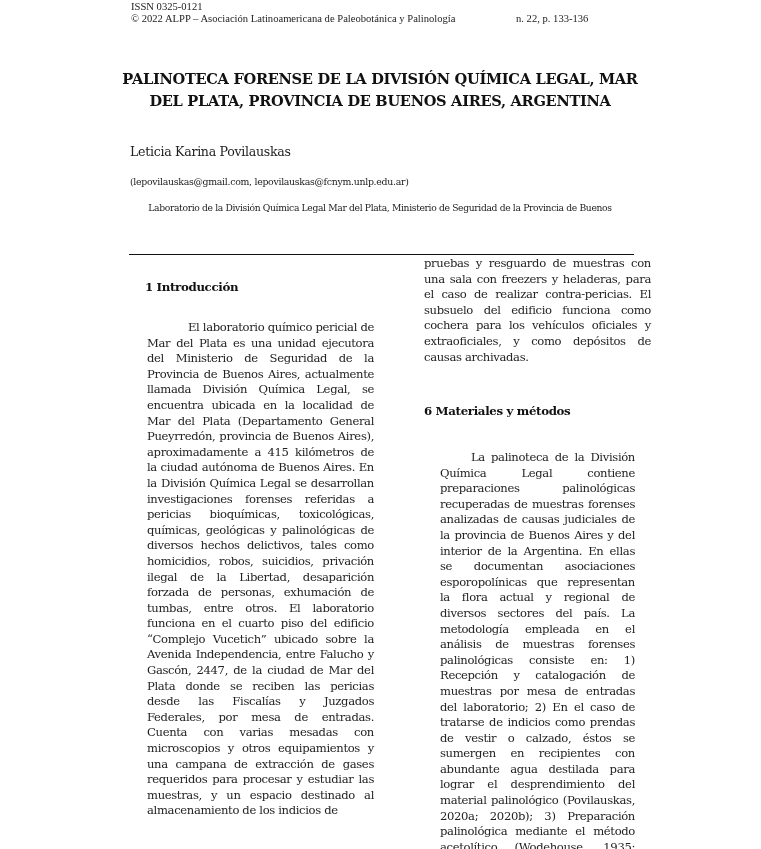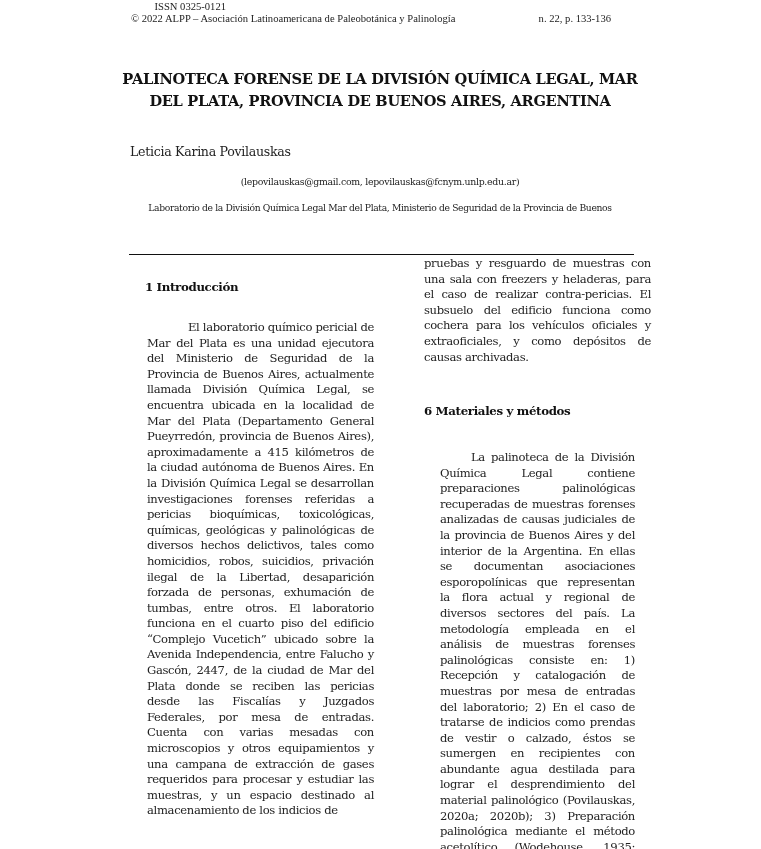--- a/index.html
+++ b/index.html
@@ -6,33 +6,33 @@
   body {
     width: 761px; height: 849px; overflow: hidden; position: relative;
     color: #1a1a1a;
   }
   .header {
     position: absolute; top: 1px; left: 131px; width: 480px;
     font-family: "Liberation Serif", serif; font-size: 10.6px; line-height: 12px; color: #222;
   }
   .header .row { display: flex; justify-content: space-between; }
   .header .journal { font-style: italic; }
-  .header .right { width: 95px; text-align: right; }
+  .header .right { width: 95px; text-align: left; }
 
   .title {
     position: absolute; top: 68px; left: 120px; width: 520px;
     text-align: center; font-family: "DejaVu Serif", serif; font-weight: bold;
     font-size: 14.6px; line-height: 22px; color: #111; letter-spacing: -0.3px;
   }
   .author {
     position: absolute; top: 144px; left: 130px; width: 500px; text-align: left;
     font-family: "DejaVu Serif", serif; font-size: 12.6px; color: #222; letter-spacing: -0.3px;
   }
   .emails {
-    position: absolute; top: 176px; left: 130px; width: 500px; text-align: center;
+    position: absolute; top: 176px; left: 130px; width: 500px; 
     font-family: "DejaVu Serif", serif; font-size: 9.4px; color: #222; letter-spacing: -0.3px;
   }
   .affil {
     position: absolute; top: 201px; left: 130px; width: 500px; text-align: center;
     font-family: "DejaVu Serif", serif; font-size: 9.2px; line-height: 13px; color: #222; letter-spacing: -0.35px;
   }
   .rule {
     position: absolute; top: 254px; left: 129px; width: 505px; height: 0;
     border-top: 1.5px solid #111;
   }

